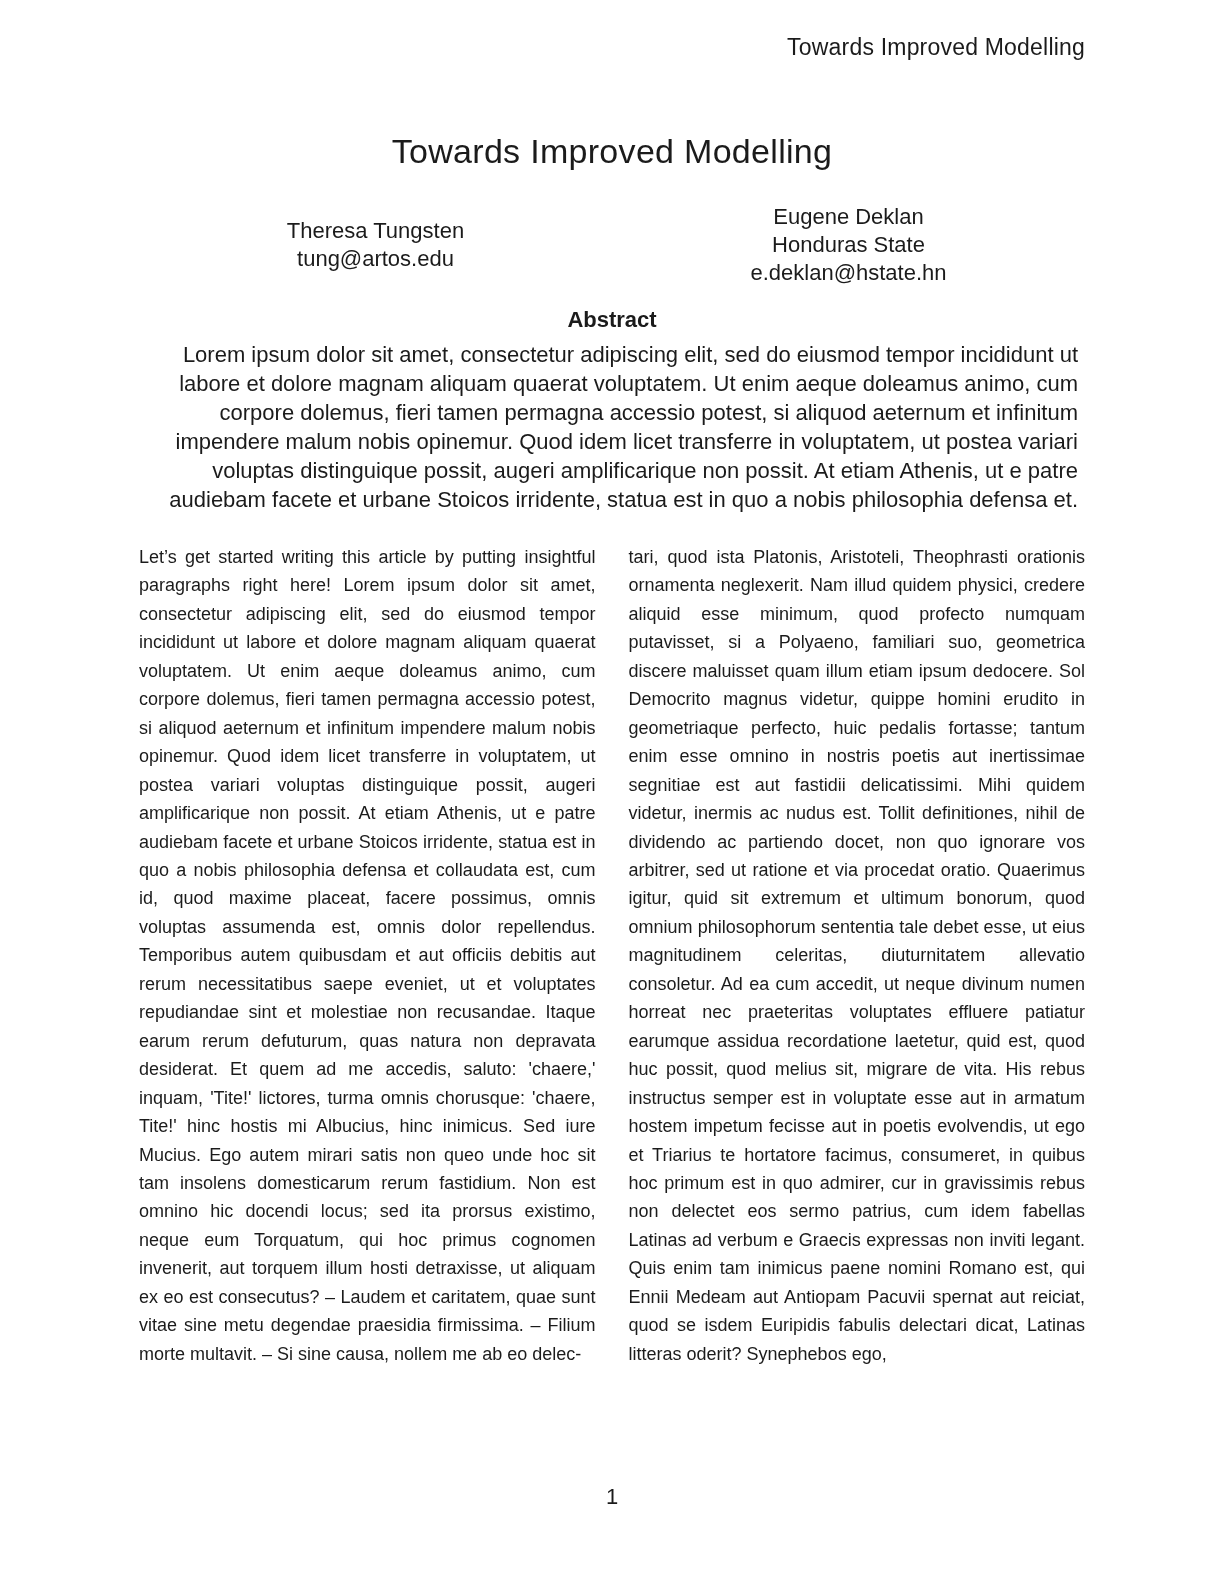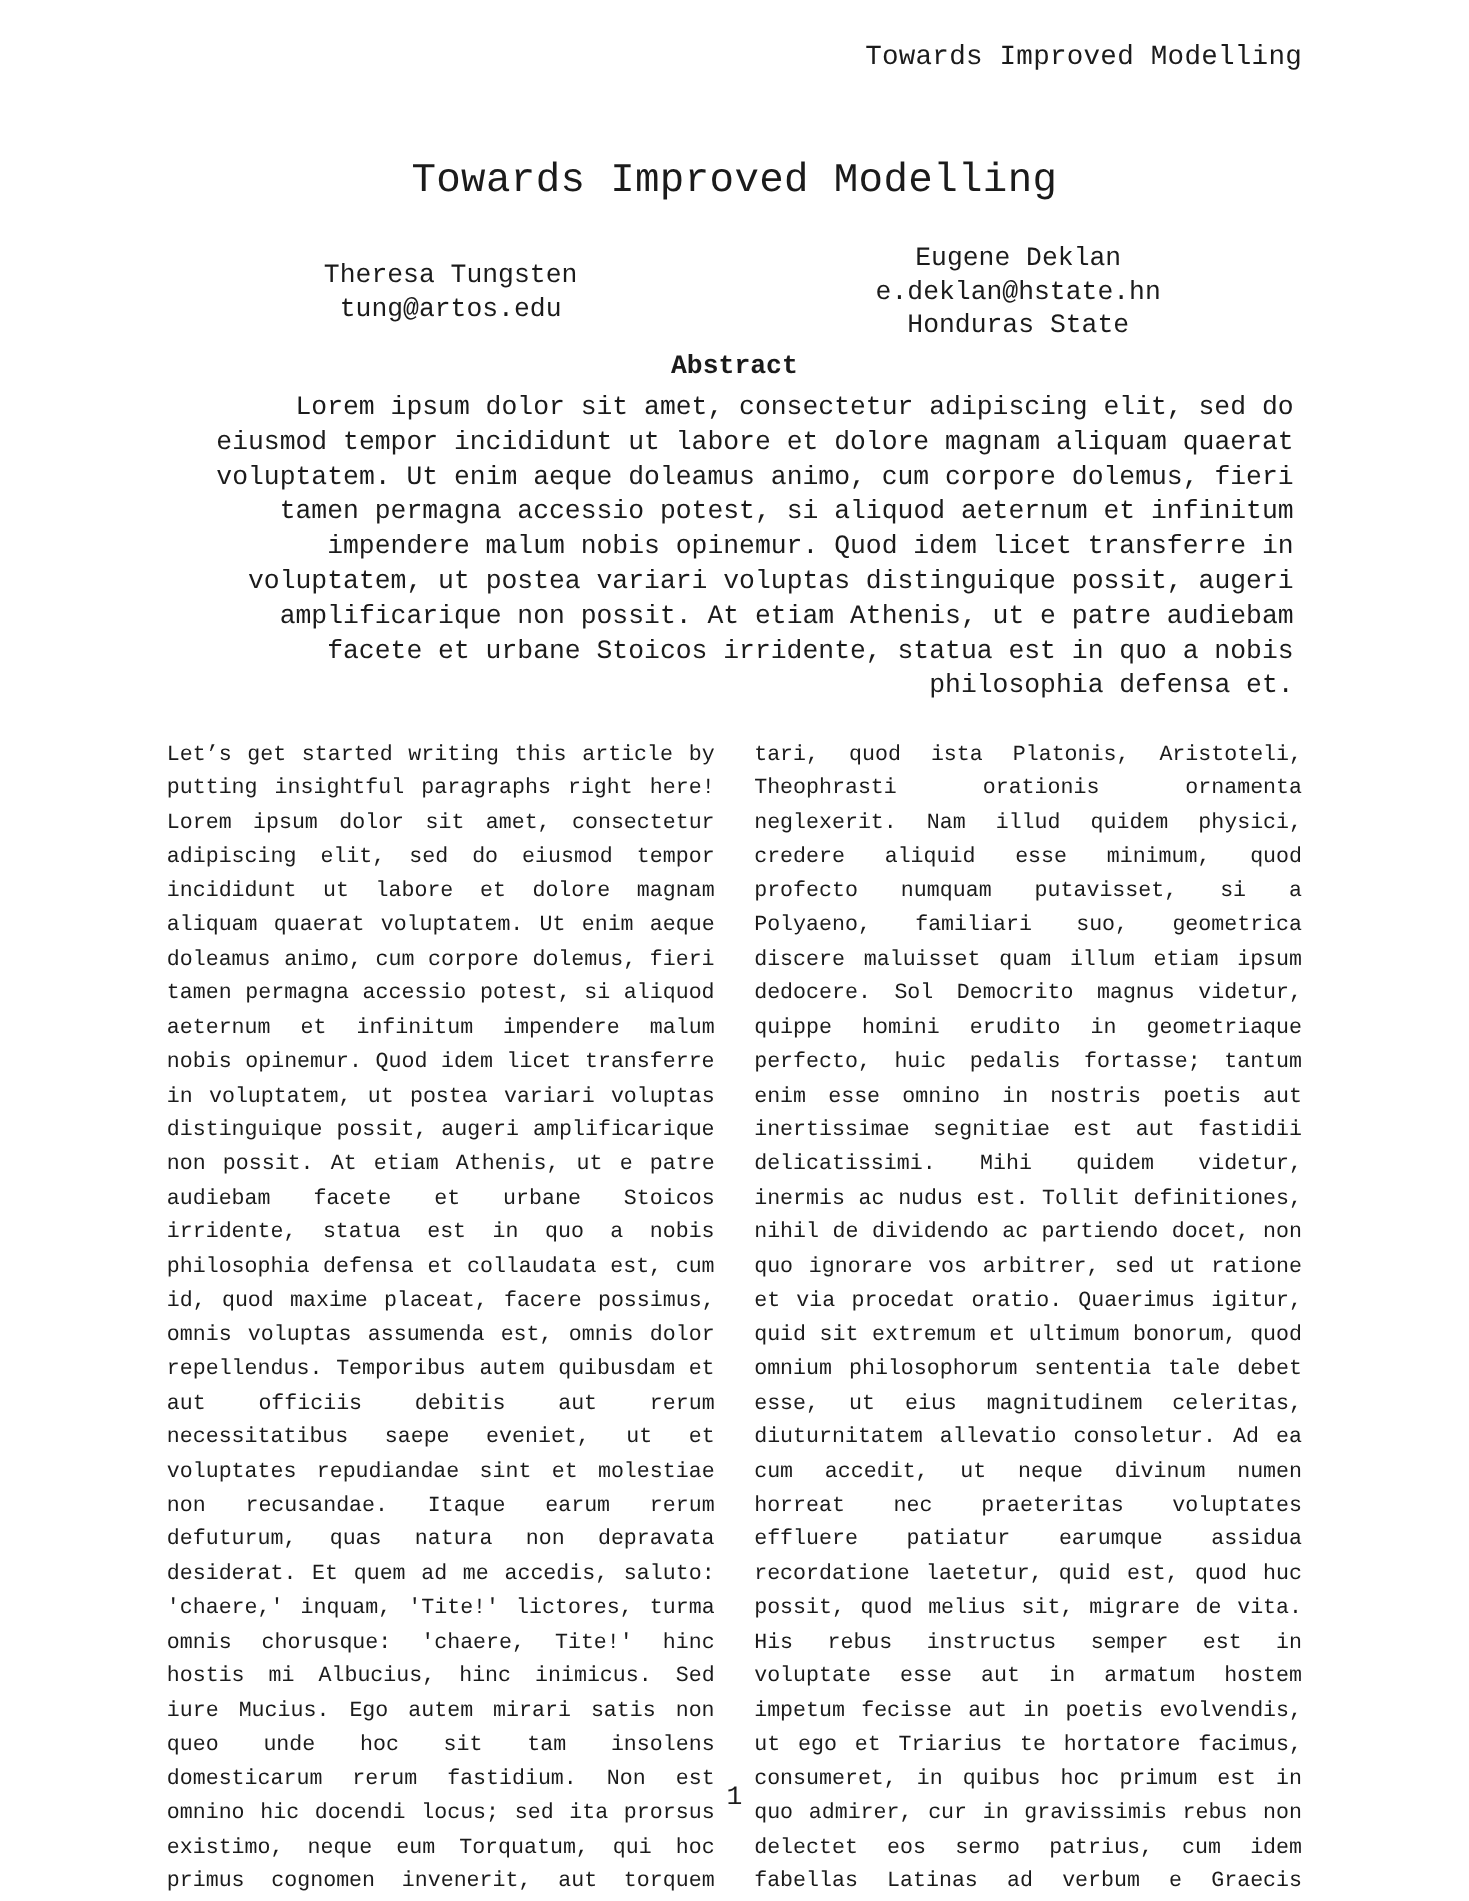--- a/index.html
+++ b/index.html
@@ -6,21 +6,21 @@
     margin: 0;
     padding: 0;
     background: #ffffff;
   }
   .page {
     position: relative;
     width: 1224px;
     height: 1584px;
     background: #ffffff;
     color: #1b1b1b;
-    font-family: Liberation Mono, monospace;
+    font-family: Liberation Sans, sans-serif;
     box-sizing: border-box;
     padding: 0 139px;
     overflow: hidden;
   }
   .running-header {
     position: absolute;
     top: 34px;
     right: 139px;
     font-size: 23px;
     letter-spacing: 0.2px;
@@ -41,21 +41,21 @@
   .author-block {
     flex: 1;
     text-align: center;
     font-size: 22px;
     line-height: 28px;
   }
   .abstract-heading {
     text-align: center;
     font-size: 22px;
     font-weight: bold;
-    margin-top: 7px;
+    margin-top: 20px;
   }
   .abstract-text {
     width: 932px;
     margin: 7px auto 0 auto;
     text-align: right;
     font-size: 22px;
     line-height: 29px;
   }
   .body-columns {
     display: flex;
@@ -87,22 +87,22 @@
 
   <h1 class="paper-title">Towards Improved Modelling</h1>
 
   <div class="authors-row">
     <div class="author-block">
       <div>Theresa Tungsten</div>
       <div>tung@artos.edu</div>
     </div>
     <div class="author-block">
       <div>Eugene Deklan</div>
+      <div>Honduras State</div>
       <div>e.deklan@hstate.hn</div>
-      <div>Honduras State</div>
     </div>
   </div>
 
   <div class="abstract-heading">Abstract</div>
 
   <div class="abstract-text">Lorem ipsum dolor sit amet, consectetur adipiscing elit, sed do eiusmod tempor incididunt ut labore et dolore magnam aliquam quaerat voluptatem. Ut enim aeque doleamus animo, cum corpore dolemus, fieri tamen permagna accessio potest, si aliquod aeternum et infinitum impendere malum nobis opinemur. Quod idem licet transferre in voluptatem, ut postea variari voluptas distinguique possit, augeri amplificarique non possit. At etiam Athenis, ut e patre audiebam facete et urbane Stoicos irridente, statua est in quo a nobis philosophia defensa et.</div>
 
   <div class="body-columns">
     <div class="body-column">Let’s get started writing this article by putting insightful paragraphs right here! Lorem ipsum dolor sit amet, consectetur adipiscing elit, sed do eiusmod tempor incididunt ut labore et dolore magnam aliquam quaerat voluptatem. Ut enim aeque doleamus animo, cum corpore dolemus, fieri tamen permagna accessio potest, si aliquod aeternum et infinitum impendere malum nobis opinemur. Quod idem licet transferre in voluptatem, ut postea variari voluptas distinguique possit, augeri amplificarique non possit. At etiam Athenis, ut e patre audiebam facete et urbane Stoicos irridente, statua est in quo a nobis philosophia defensa et collaudata est, cum id, quod maxime placeat, facere possimus, omnis voluptas assumenda est, omnis dolor repellendus. Temporibus autem quibusdam et aut officiis debitis aut rerum necessitatibus saepe eveniet, ut et voluptates repudiandae sint et molestiae non recusandae. Itaque earum rerum defuturum, quas natura non depravata desiderat. Et quem ad me accedis, saluto: 'chaere,' inquam, 'Tite!' lictores, turma omnis chorusque: 'chaere, Tite!' hinc hostis mi Albucius, hinc inimicus. Sed iure Mucius. Ego autem mirari satis non queo unde hoc sit tam insolens domesticarum rerum fastidium. Non est omnino hic docendi locus; sed ita prorsus existimo, neque eum Torquatum, qui hoc primus cognomen invenerit, aut torquem illum hosti detraxisse, ut aliquam ex eo est consecutus? – Laudem et caritatem, quae sunt vitae sine metu degendae praesidia firmissima. – Filium morte multavit. – Si sine causa, nollem me ab eo delec-</div>
     <div class="body-column">tari, quod ista Platonis, Aristoteli, Theophrasti orationis ornamenta neglexerit. Nam illud quidem physici, credere aliquid esse minimum, quod profecto numquam putavisset, si a Polyaeno, familiari suo, geometrica discere maluisset quam illum etiam ipsum dedocere. Sol Democrito magnus videtur, quippe homini erudito in geometriaque perfecto, huic pedalis fortasse; tantum enim esse omnino in nostris poetis aut inertissimae segnitiae est aut fastidii delicatissimi. Mihi quidem videtur, inermis ac nudus est. Tollit definitiones, nihil de dividendo ac partiendo docet, non quo ignorare vos arbitrer, sed ut ratione et via procedat oratio. Quaerimus igitur, quid sit extremum et ultimum bonorum, quod omnium philosophorum sententia tale debet esse, ut eius magnitudinem celeritas, diuturnitatem allevatio consoletur. Ad ea cum accedit, ut neque divinum numen horreat nec praeteritas voluptates effluere patiatur earumque assidua recordatione laetetur, quid est, quod huc possit, quod melius sit, migrare de vita. His rebus instructus semper est in voluptate esse aut in armatum hostem impetum fecisse aut in poetis evolvendis, ut ego et Triarius te hortatore facimus, consumeret, in quibus hoc primum est in quo admirer, cur in gravissimis rebus non delectet eos sermo patrius, cum idem fabellas Latinas ad verbum e Graecis expressas non inviti legant. Quis enim tam inimicus paene nomini Romano est, qui Ennii Medeam aut Antiopam Pacuvii spernat aut reiciat, quod se isdem Euripidis fabulis delectari dicat, Latinas litteras oderit? Synephebos ego,</div>

